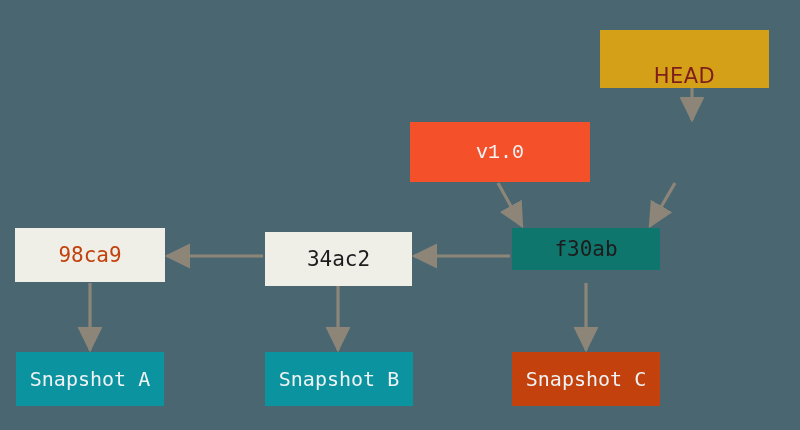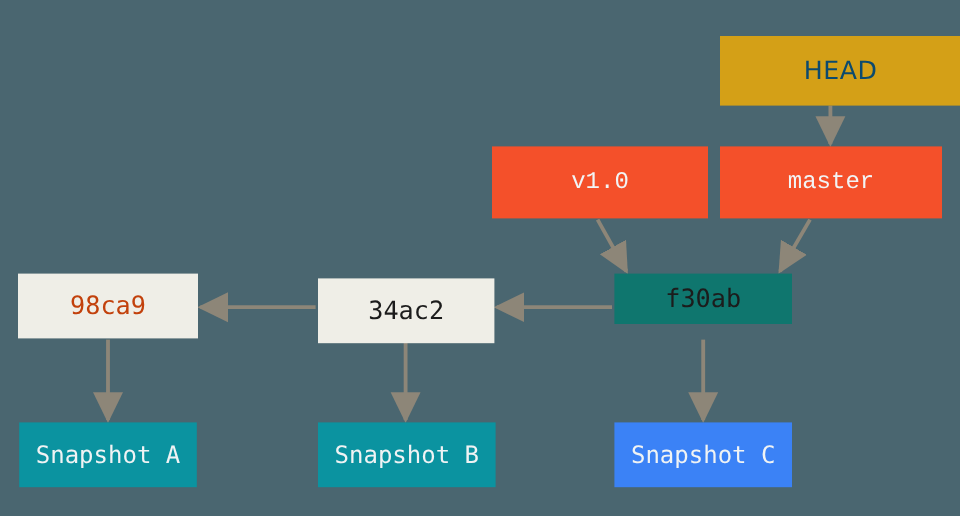--- a/index.html
+++ b/index.html
@@ -76,31 +76,28 @@
         <line x1="498" y1="183" x2="522" y2="226" marker-end="url(#arrowhead)" stroke="#8d8678"></line>
         <line x1="675" y1="183" x2="650" y2="226" marker-end="url(#arrowhead)" stroke="#8d8678"></line>
         <line x1="510" y1="256" x2="414" y2="256" marker-end="url(#arrowhead)" stroke="#8d8678"></line>
         <line x1="263" y1="256" x2="167" y2="256" marker-end="url(#arrowhead)" stroke="#8d8678"></line>
         <line x1="90" y1="283" x2="90" y2="350" marker-end="url(#arrowhead)" stroke="#8d8678"></line>
         <line x1="338" y1="283" x2="338" y2="350" marker-end="url(#arrowhead)" stroke="#8d8678"></line>
         <line x1="586" y1="283" x2="586" y2="350" marker-end="url(#arrowhead)" stroke="#8d8678"></line>
       </g>
   </svg>
 
-  <div class="node node-head" style="left: 600px; top: 30px; width: 201px; height: 58px; background: rgb(212, 160, 23); color: #0c4a6e;">
+  <div class="node node-head" style="left: 600px; top: 30px; width: 169px; height: 58px; background: rgb(212, 160, 23); color: #7f1d1d; align-items: flex-end;">
     <span>HEAD</span>
   </div>
 
   <div class="node node-ref" style="left: 410px; top: 122px; width: 180px; height: 60px; background: rgb(244, 80, 42); color: rgb(242, 244, 245);">
     <span>v1.0</span>
   </div>
 
-  <div class="node node-ref" style="left: 600px; top: 122px; width: 185px; height: 60px; background: rgb(244, 80, 42); color: rgb(242, 244, 245);">
-    <span>master</span>
-  </div>
 
   <div class="node node-commit" style="left: 15px; top: 228px; width: 150px; height: 54px; background: rgb(239, 238, 231); color: #c2410c;">
     <span>98ca9</span>
   </div>
 
   <div class="node node-commit" style="left: 265px; top: 212px; width: 147px; height: 54px; background: rgb(239, 238, 231); color: rgb(28, 28, 28); margin-top: 20px;">
     <span>34ac2</span>
   </div>
 
   <div class="node node-commit" style="left: 512px; top: 228px; width: 148px; height: 42px; background: #0f766e; color: rgb(28, 28, 28);">
@@ -108,17 +105,17 @@
   </div>
 
   <div class="node node-snapshot" style="left: 16px; top: 352px; width: 148px; height: 54px; background: rgb(11, 147, 160); color: rgb(240, 243, 244);">
     <span>Snapshot A</span>
   </div>
 
   <div class="node node-snapshot" style="left: 265px; top: 352px; width: 148px; height: 54px; background: rgb(11, 147, 160); color: rgb(240, 243, 244);">
     <span>Snapshot B</span>
   </div>
 
-  <div class="node node-snapshot" style="left: 512px; top: 352px; width: 148px; height: 54px; background: #3b82f6; color: rgb(240, 243, 244);">
+  <div class="node node-snapshot" style="left: 512px; top: 352px; width: 148px; height: 54px; background: #c2410c; color: rgb(240, 243, 244);">
     <span>Snapshot C</span>
   </div>
 
 </div>
 
 </body></html>

